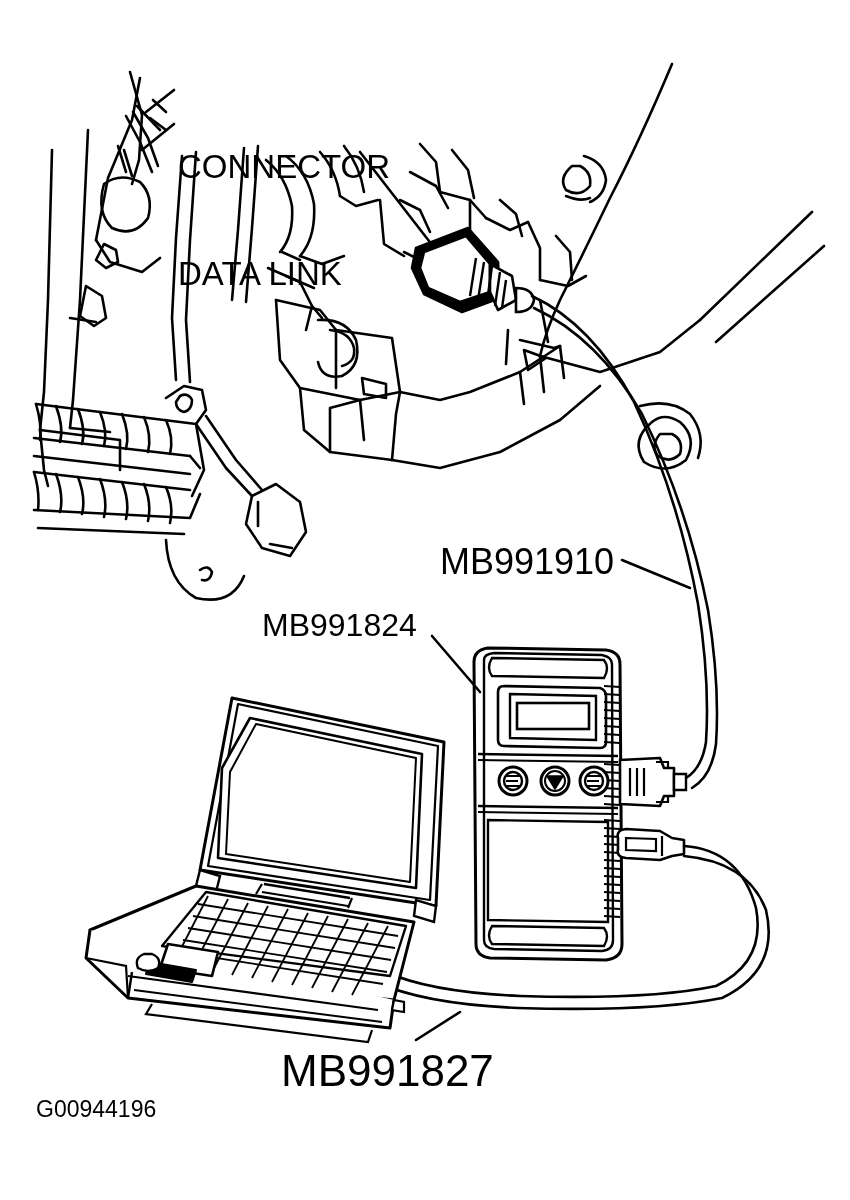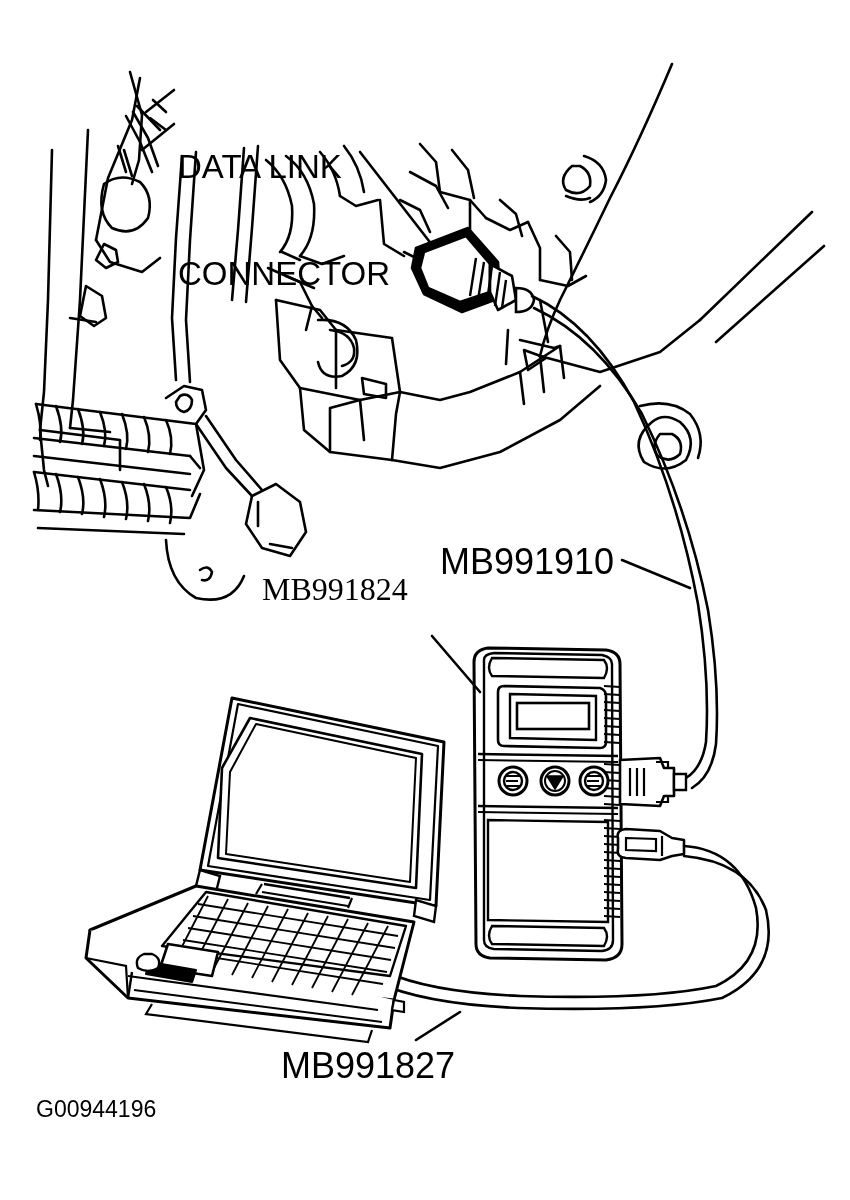--- a/index.html
+++ b/index.html
@@ -45,28 +45,27 @@
     font-weight: 400;
   }
   .lbl-dlc span { display: block; }
   .lbl-910 {
     left: 440px;
     top: 543px;
     font-size: 36px;
   }
   .lbl-824 {
     left: 262px;
-    top: 572px;
+    top: 608px;
     font-size: 32px;
-    font-family: Liberation Serif, serif;
   }
   .lbl-827 {
     left: 281px;
     top: 1047px;
-    font-size: 36px;
+    font-size: 44px;
   }
   .lbl-fig {
     left: 36px;
     top: 1097px;
     font-size: 23px;
     text-align: right;
   }
 </style>
 </head>
 <body>
@@ -376,22 +375,22 @@
       <path d="M264 884 L350 898" fill="none" stroke="#000000" stroke-width="2.4"></path>
       <path d="M262 892 L348 906" fill="none" stroke="#000000" stroke-width="2"></path>
       <path d="M262 884 L256 894" fill="none" stroke="#000000" stroke-width="2.2"></path>
       <path d="M352 898 L348 908" fill="none" stroke="#000000" stroke-width="2.2"></path>
 
       <path d="M394 1000 L404 1002 L404 1012 L392 1010 Z" fill="#ffffff" stroke="#000000" stroke-width="2.2"></path>
     </g>
   </svg>
 
   <div class="lbl lbl-dlc">
+    <span>CONNECTOR</span>
     <span>DATA LINK</span>
-    <span>CONNECTOR</span>
   </div>
 
   <div class="lbl lbl-910">MB991910</div>
   <div class="lbl lbl-824">MB991824</div>
   <div class="lbl lbl-827">MB991827</div>
   <div class="lbl lbl-fig">G00944196</div>
 
 </div>
 
 </body></html>

